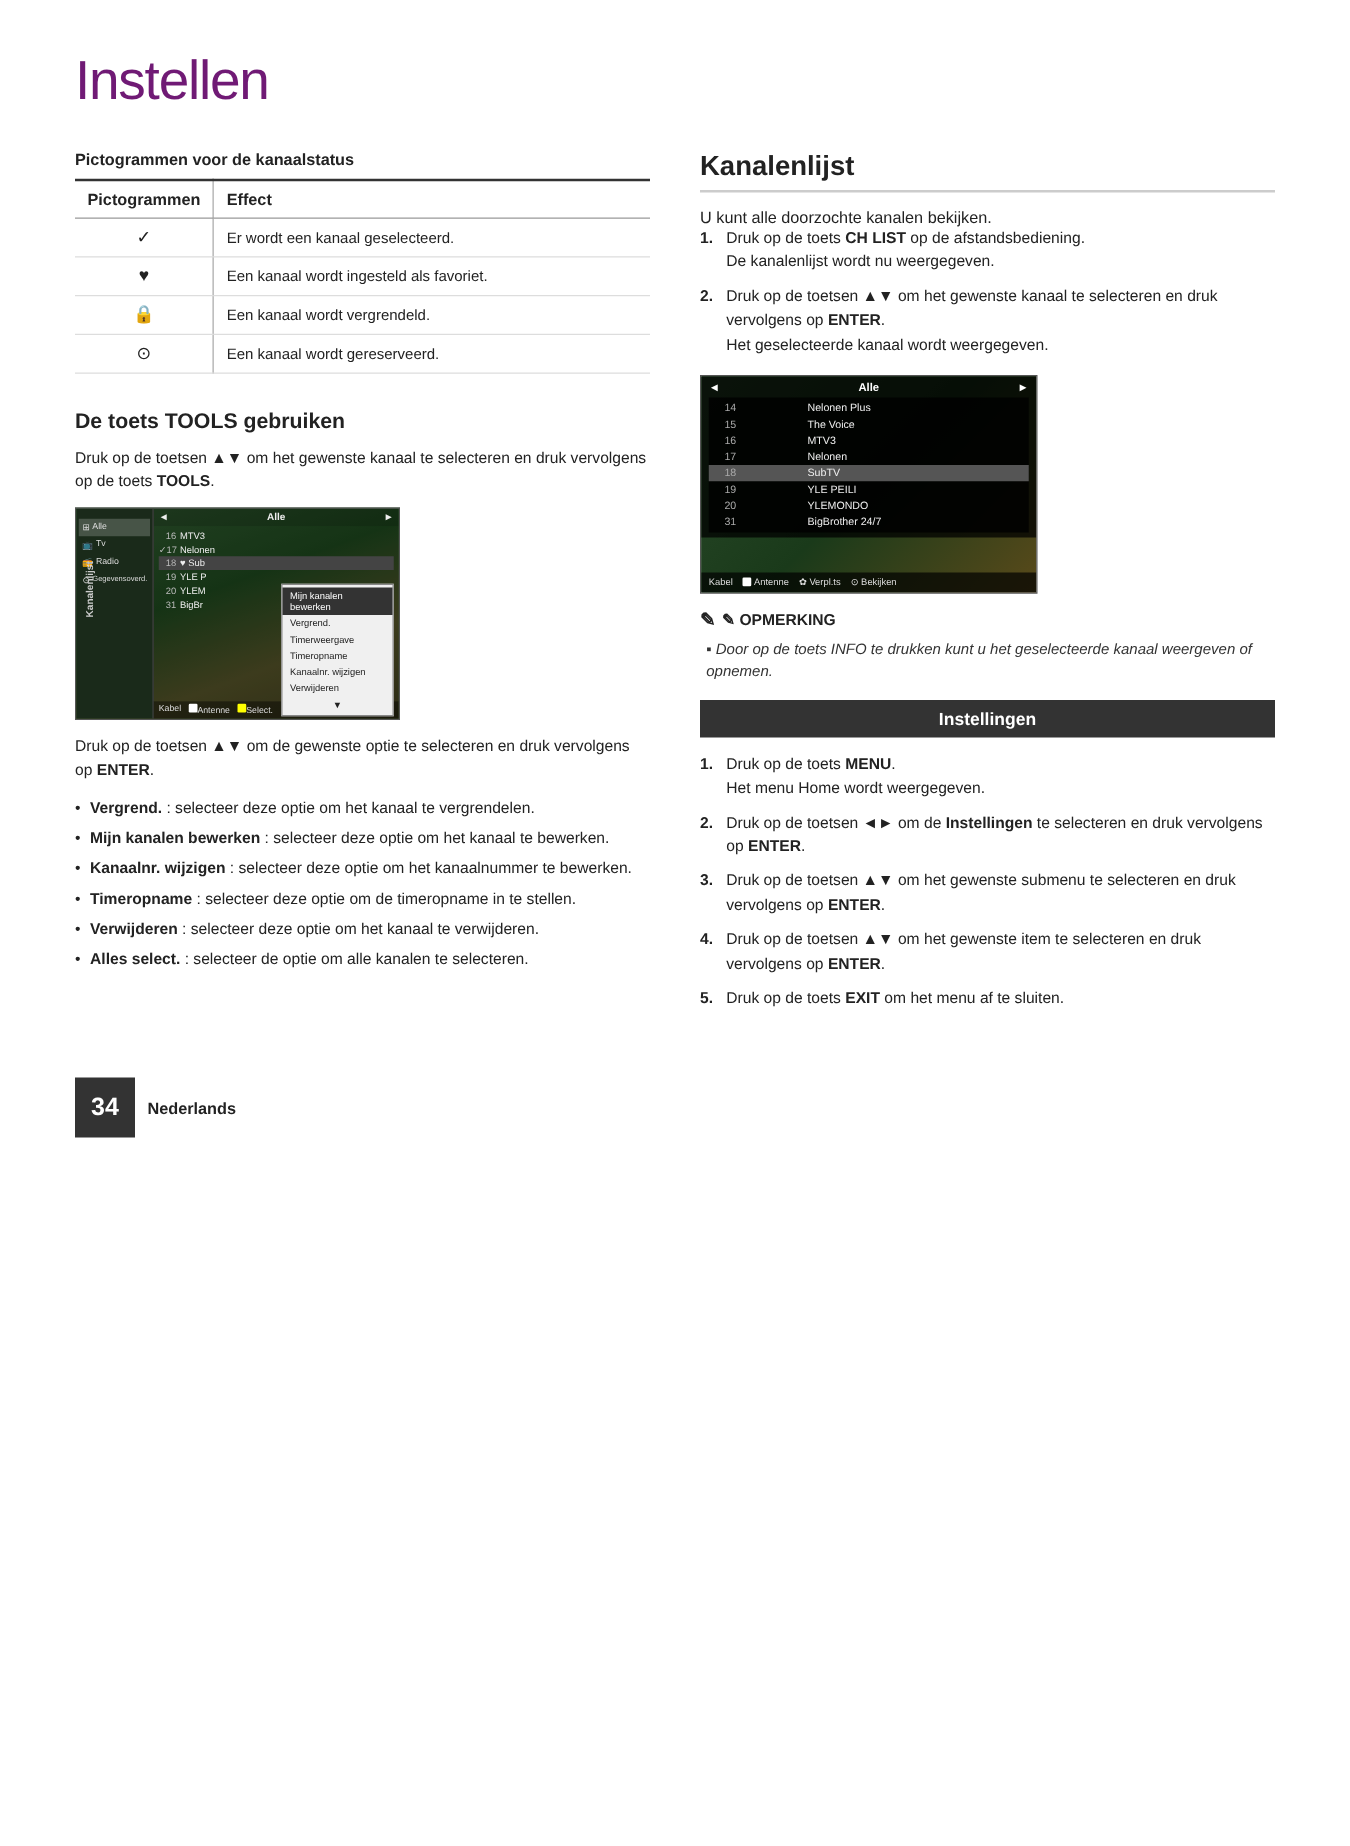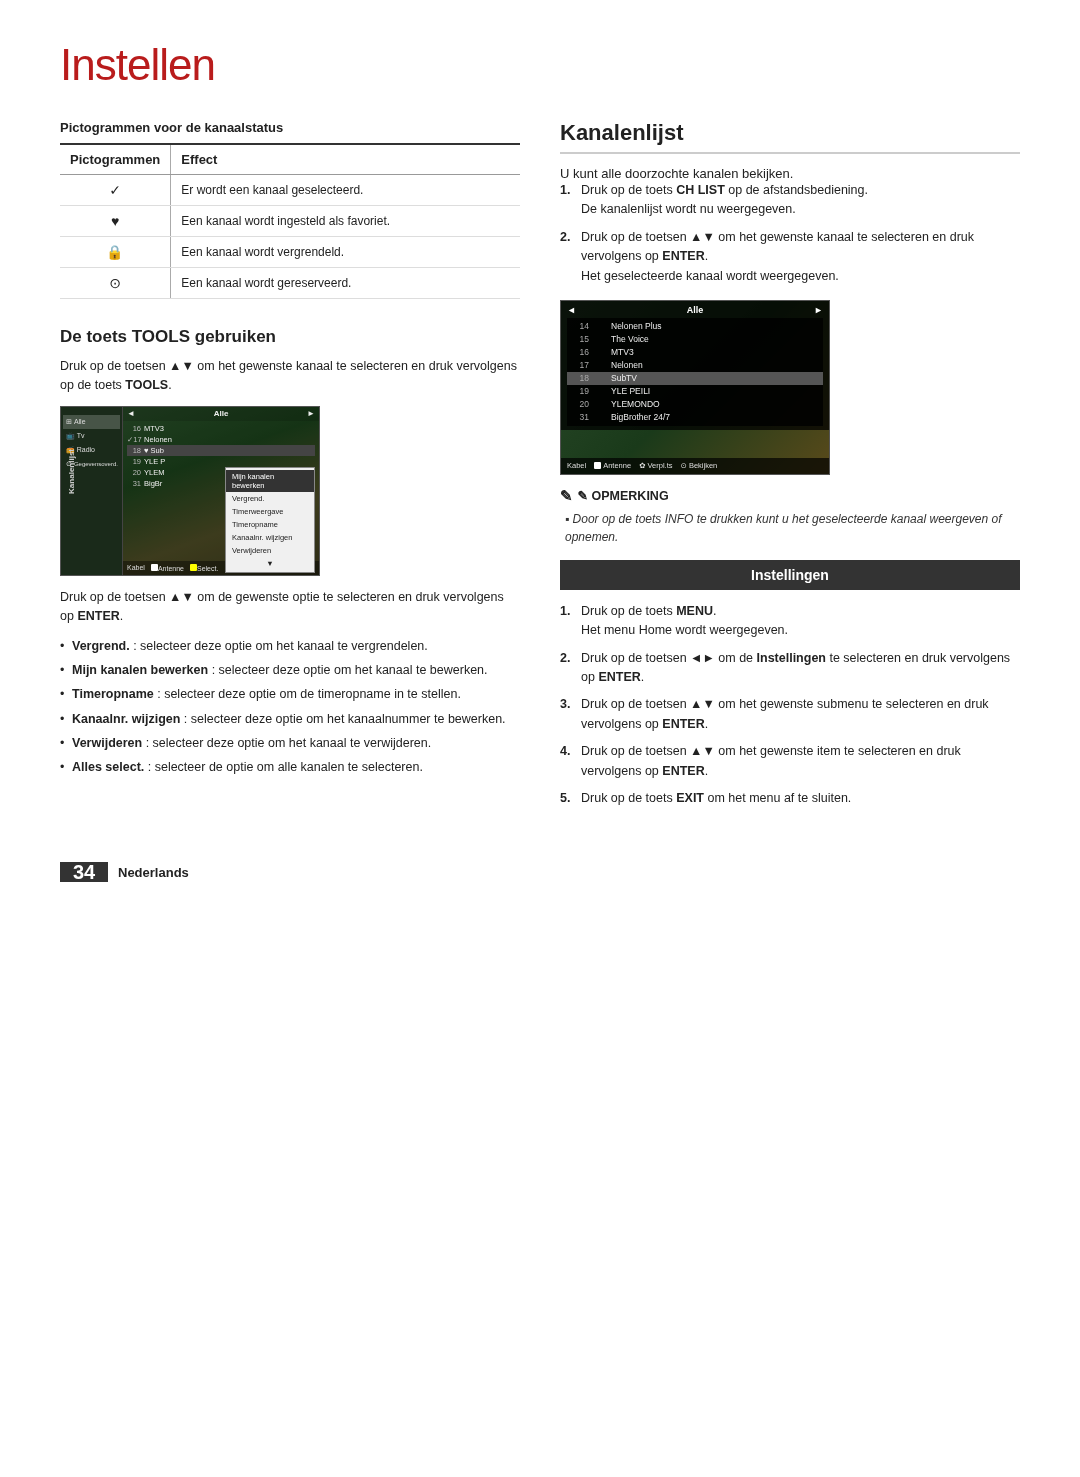--- a/index.html
+++ b/index.html
@@ -9,21 +9,21 @@
       font-size: 13px;
       color: #222;
       width: 1080px;
       min-height: 1477px;
       padding: 40px 60px 40px 60px;
     }
 
     h1.page-title {
       font-size: 44px;
       font-weight: 300;
-      color: #b91c1c;
+      color: #701a75;
       margin-bottom: 30px;
       letter-spacing: -1px;
     }
 
     .two-col {
       display: flex;
       gap: 40px;
     }
 
     .left-col {
@@ -329,20 +329,21 @@
     }
 
     .tv-ch-num {
       width: 16px;
       text-align: right;
       color: #aaa;
     }
 
     .tv-ch-name {
       color: #eee;
+      margin-left: 35px;
     }
 
     .tv-bottom-bar {
       position: absolute;
       bottom: 0;
       left: 0;
       right: 0;
       background: rgba(0,0,0,0.7);
       height: 16px;
       display: flex;
@@ -427,21 +428,21 @@
       align-items: center;
       gap: 10px;
     }
 
     .page-num-box {
       background: #333;
       color: #fff;
       font-size: 20px;
       font-weight: bold;
       width: 48px;
-      height: 20px;
+      height: 48px;
       display: flex;
       align-items: center;
       justify-content: center;
     }
 
     .ss-sidebar-items {
       display: flex;
       flex-direction: column;
       padding: 4px 2px;
     }
@@ -589,22 +590,22 @@
         </div>
       </div>
 
       <p>
         <span>Druk op de toetsen ▲▼ om de gewenste optie te selecteren en druk vervolgens op </span><strong>ENTER</strong><span>.</span>
       </p>
 
       <ul class="bullet-list">
         <li><strong>Vergrend.</strong><span> : selecteer deze optie om het kanaal te vergrendelen.</span></li>
         <li><strong>Mijn kanalen bewerken</strong><span> : selecteer deze optie om het kanaal te bewerken.</span></li>
+        <li><strong>Kanaalnr. wijzigen</strong><span> : selecteer deze optie om het kanaalnummer te bewerken.</span></li>
         <li><strong>Timeropname</strong><span> : selecteer deze optie om de timeropname in te stellen.</span></li>
-        <li><strong>Kanaalnr. wijzigen</strong><span> : selecteer deze optie om het kanaalnummer te bewerken.</span></li>
         <li><strong>Verwijderen</strong><span> : selecteer deze optie om het kanaal te verwijderen.</span></li>
         <li><strong>Alles select.</strong><span> : selecteer de optie om alle kanalen te selecteren.</span></li>
       </ul>
     </div>
   </div>
 
   <div class="right-col">
 
     <div class="kanalenlijst-section">
       <h2 class="section-h2">Kanalenlijst</h2>

